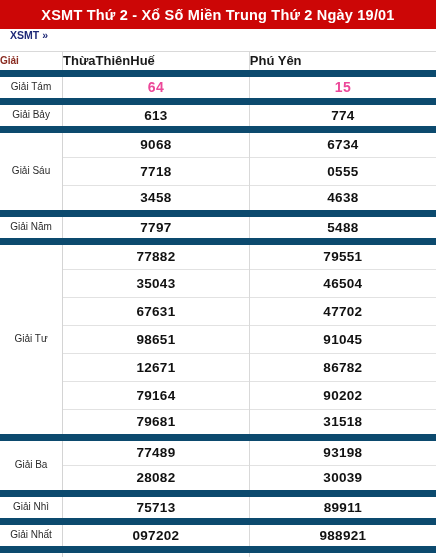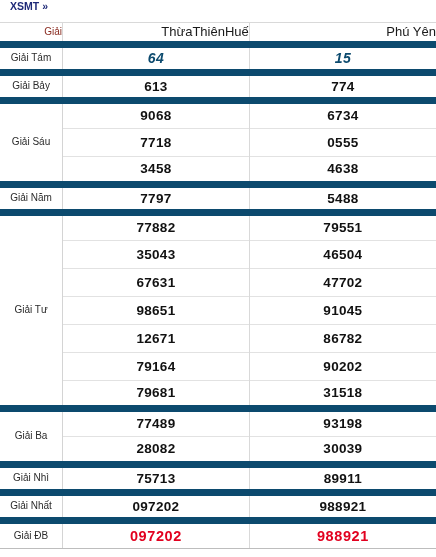--- a/index.html
+++ b/index.html
@@ -67,22 +67,22 @@
 
   table.results th,
   table.results td {
     padding: 0;
     margin: 0;
   }
 
   thead th {
     height: 21px;
     font-size: 10.5px;
-    font-weight: normal;
-    text-align: right;
+    font-weight: bold;
+    text-align: left;
     vertical-align: middle;
     border-bottom: 4px solid #000000;
     border-right: 1px solid #d9d9d9;
     box-sizing: border-box;
   }
   thead th.h-giai {
     color: #8a2b20;
     font-size: 10px;
   }
   thead th.h-prov {
@@ -120,39 +120,39 @@
   tr.inner td.num-cell {
     border-top: 1px solid #e2e2e2;
   }
   
   tr.group-start td {
     border-top: 7px solid #0c4a6e;
   }
 
   
   td.num-cell.accent {
-    color: #0c4a6e;
+    color: #ec4899;
     font-size: 14px;
-    font-style: italic;
   }
   td.num-cell.db {
     color: #e2001f;
     font-size: 14.5px;
     letter-spacing: 0.6px;
   }
 
   tbody tr:last-child td {
     border-bottom: 1px solid #bdbdbd;
   }
 </style>
 </head>
 <body>
 
 <div class="page">
 
+  <div class="title-bar">XSMT Thứ 2 - Xổ Số Miền Trung Thứ 2 Ngày 19/01</div>
 
   <div class="breadcrumb">
     <span>XSMT</span>
     <span class="sep">»</span>
   </div>
 
   <table class="results">
     <colgroup>
       <col class="c-label">
       <col class="c-prov">

